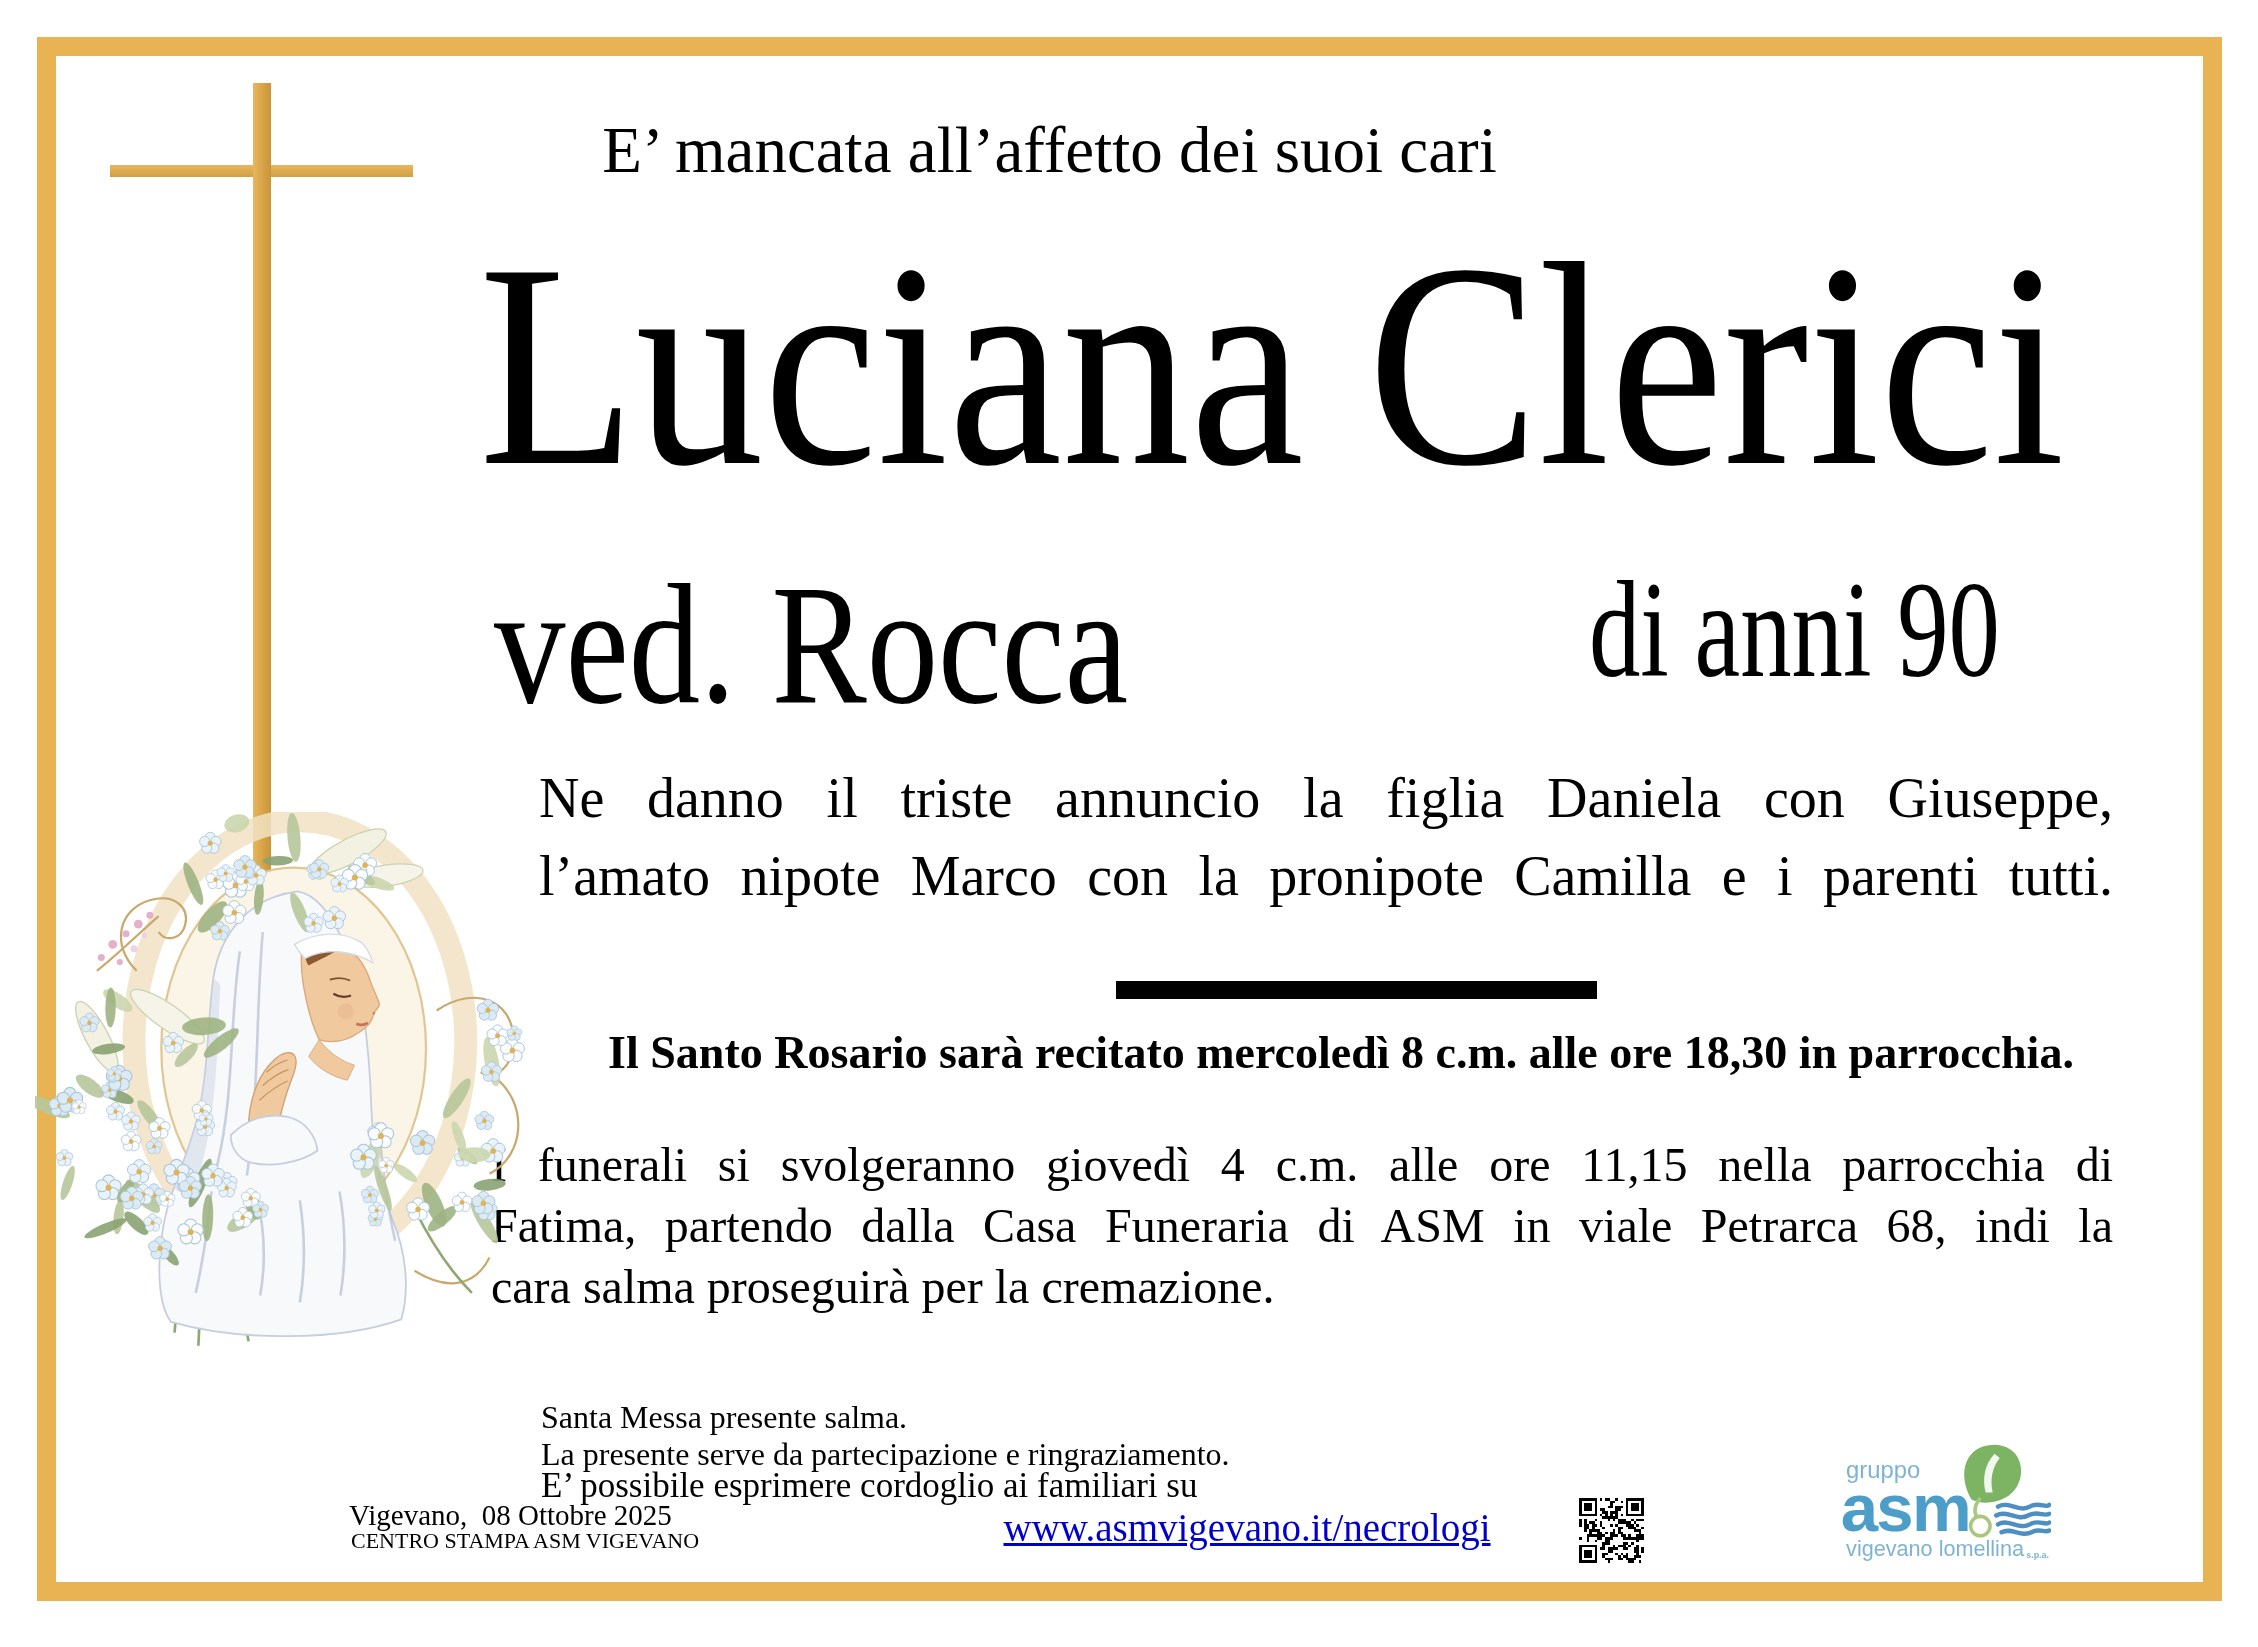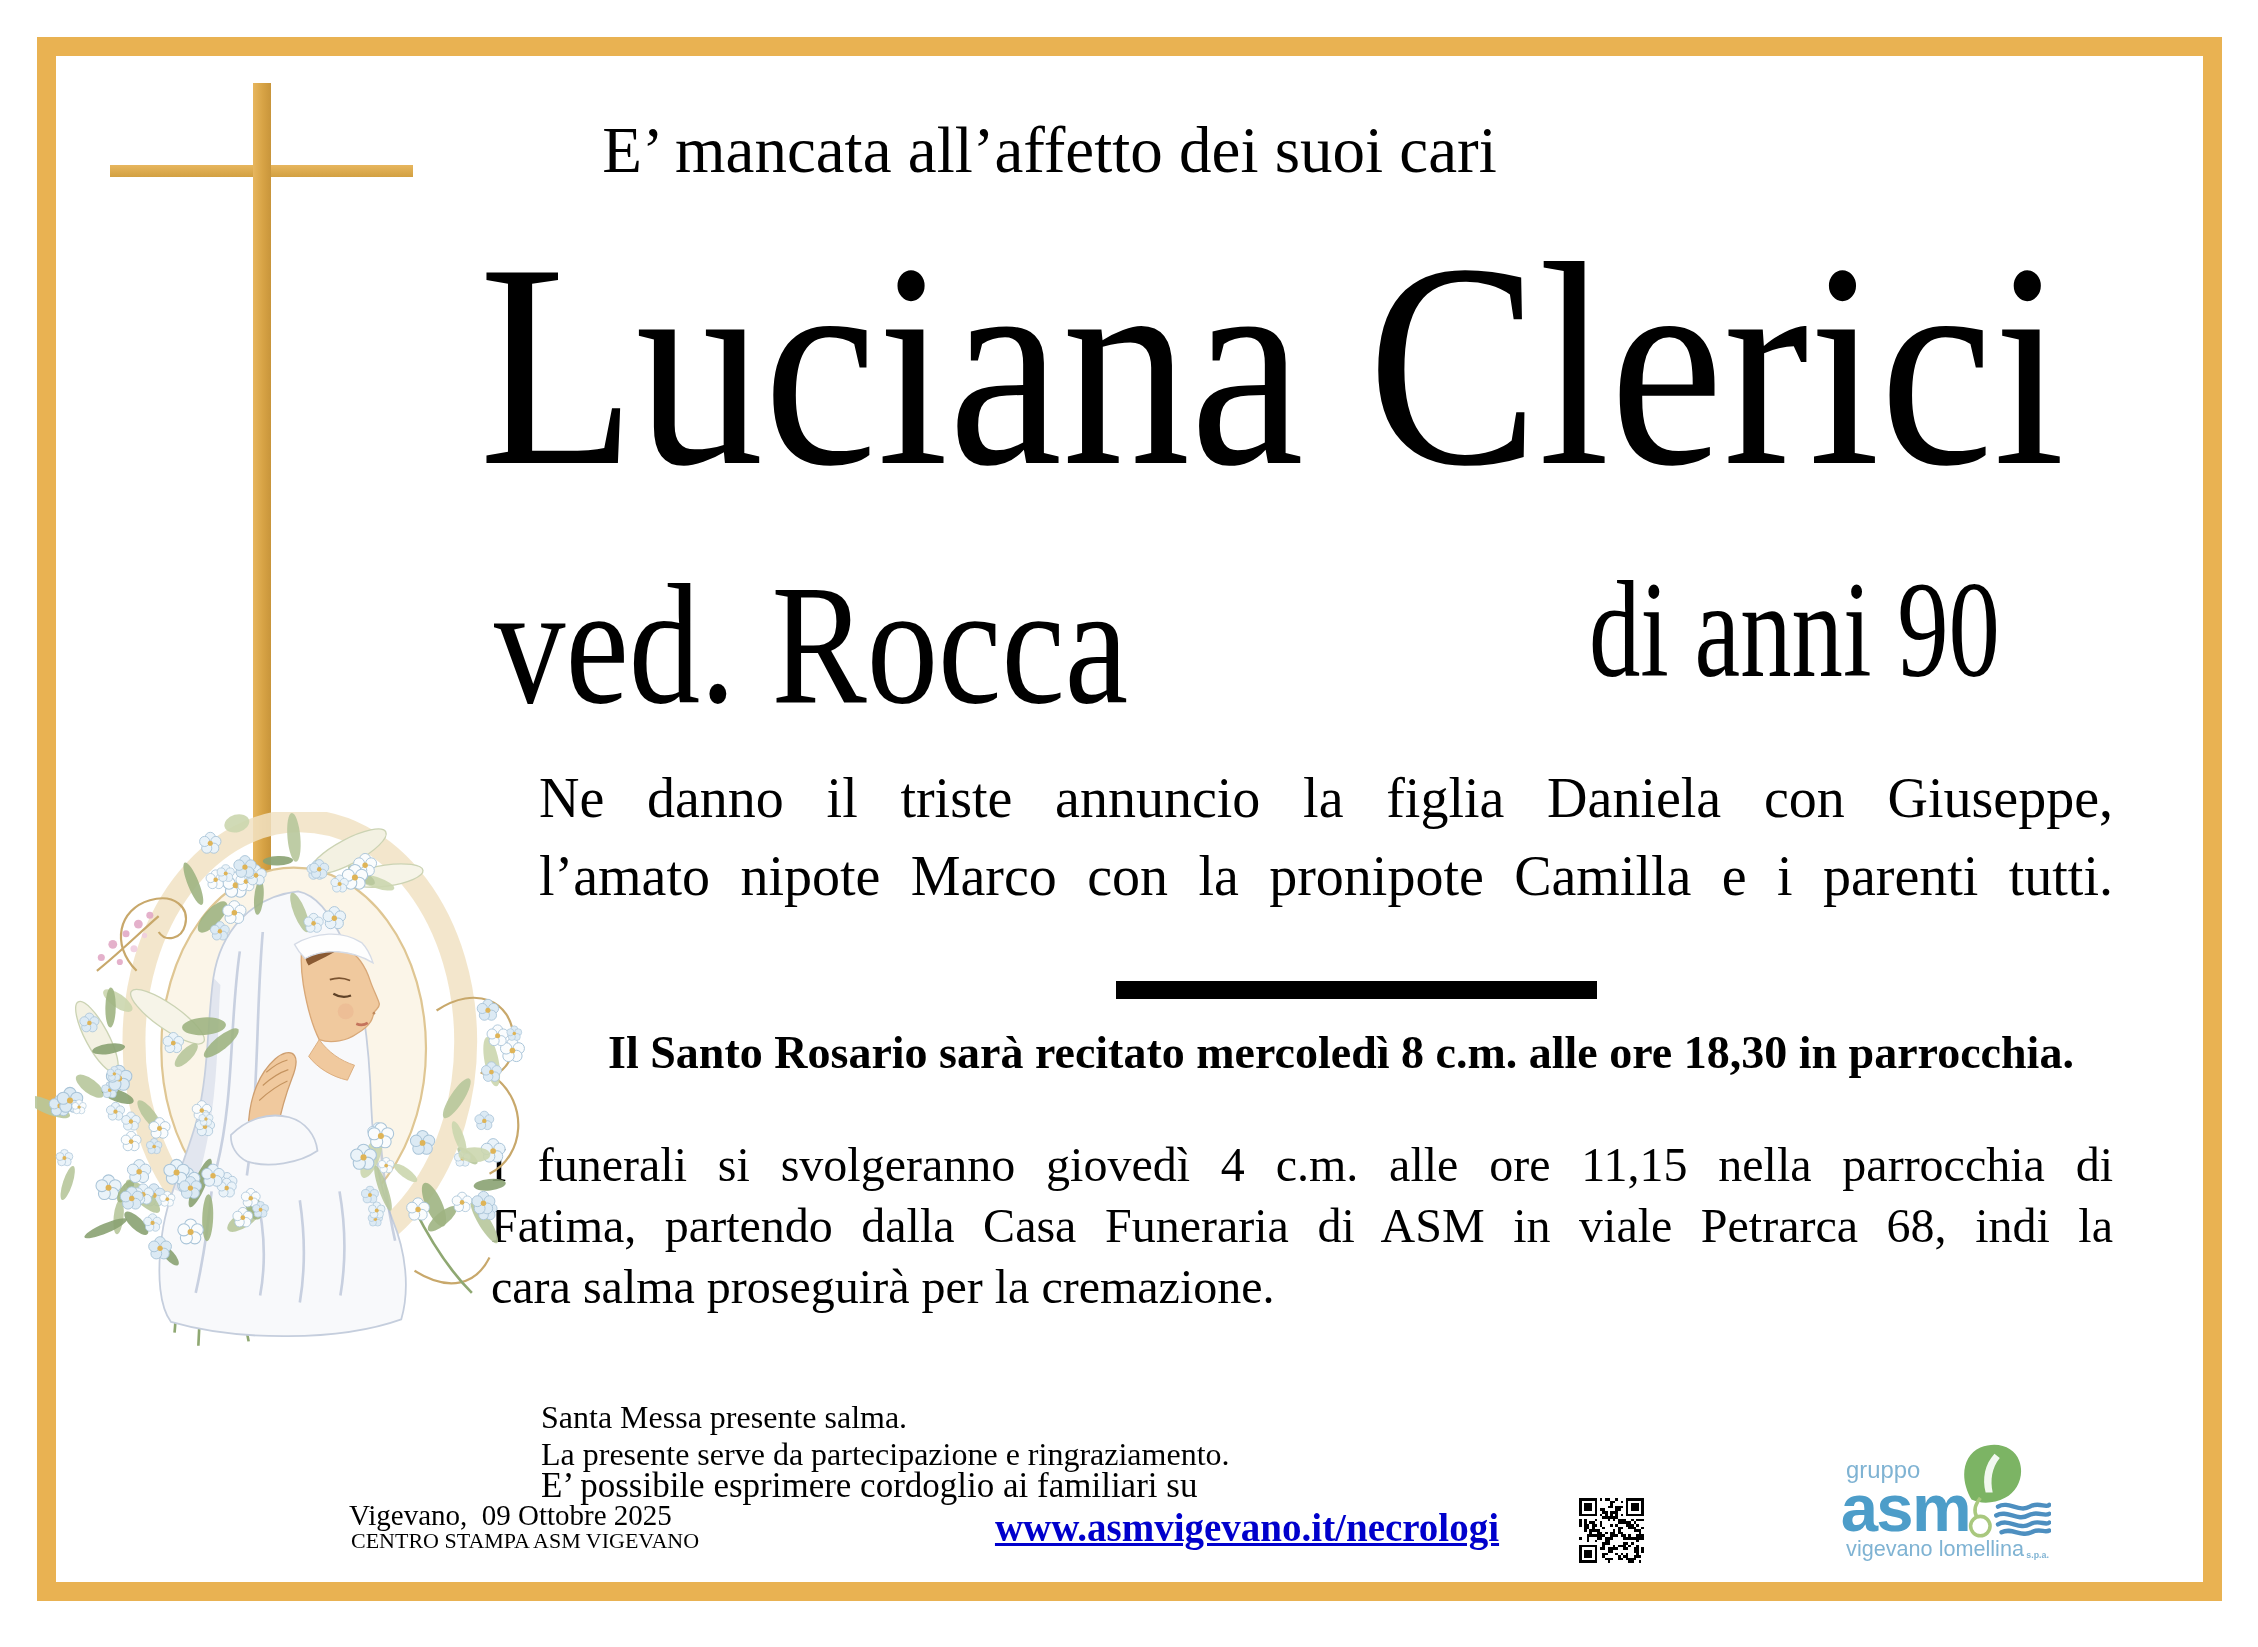--- a/index.html
+++ b/index.html
@@ -33,21 +33,21 @@
   #funeral{top:1134px;font-size:48px;}
   #funeral div{line-height:61px;height:61px;}
   .divider{left:1116px;top:981px;width:481px;height:17.6px;background:#000;}
   .rosary{left:547px;top:1030px;width:1588px;text-align:center;
           font-size:46px;line-height:1;font-weight:bold;
           white-space:nowrap;}
   .small-center{left:541px;width:1412px;text-align:left;}
   #massnotes{top:1399px;font-size:32px;line-height:37px;}
   #condole{top:1468px;font-size:35px;line-height:1;}
   #link{left:541px;top:1508px;width:1412px;text-align:center;font-size:39px;
-        line-height:1;font-weight:bold;color:#0000CC;text-decoration:underline;
+        line-height:1;font-weight:normal;color:#0000CC;text-decoration:underline;
         text-decoration-thickness:2.6px;display:block;}
   #placedate{left:349px;top:1501px;font-size:29px;line-height:1;white-space:pre;}
   #printcenter{left:351px;top:1530px;font-size:22px;line-height:1;white-space:pre;}
   #qr{left:1579px;top:1498px;width:65px;height:65px;}
   #asmlogo{left:1839px;top:1443px;width:212px;height:122px;}
   #maryart{left:35px;top:812px;width:512px;height:697px;}
   .sans{font-family:"Liberation Sans",sans-serif;}
 </style>
 </head>
 <body>
@@ -77,21 +77,21 @@
   <div class="ll">cara salma proseguirà per la cremazione.</div>
 </div>
 
 <div class="abs small-center" id="massnotes">
   <div>Santa Messa presente salma.</div>
   <div>La presente serve da partecipazione e ringraziamento.</div>
 </div>
 <div class="abs small-center" id="condole">E’ possibile esprimere cordoglio ai familiari su</div>
 <a href="#" class="abs" id="link">www.asmvigevano.it/necrologi</a>
 
-<div class="abs" id="placedate">Vigevano,  09 Ottobre 2025</div>
+<div class="abs" id="placedate">Vigevano,  08 Ottobre 2025</div>
 <div class="abs" id="printcenter">CENTRO STAMPA ASM VIGEVANO</div>
 
 <svg class="abs" id="qr" viewBox="0 0 25 25" shape-rendering="crispEdges">
     <rect x="8" y="0" width="1" height="1" fill="#000"></rect>
     <rect x="10" y="0" width="1" height="1" fill="#000"></rect>
     <rect x="11" y="0" width="1" height="1" fill="#000"></rect>
     <rect x="14" y="0" width="1" height="1" fill="#000"></rect>
     <rect x="12" y="1" width="1" height="1" fill="#000"></rect>
     <rect x="13" y="1" width="1" height="1" fill="#000"></rect>
     <rect x="16" y="1" width="1" height="1" fill="#000"></rect>

